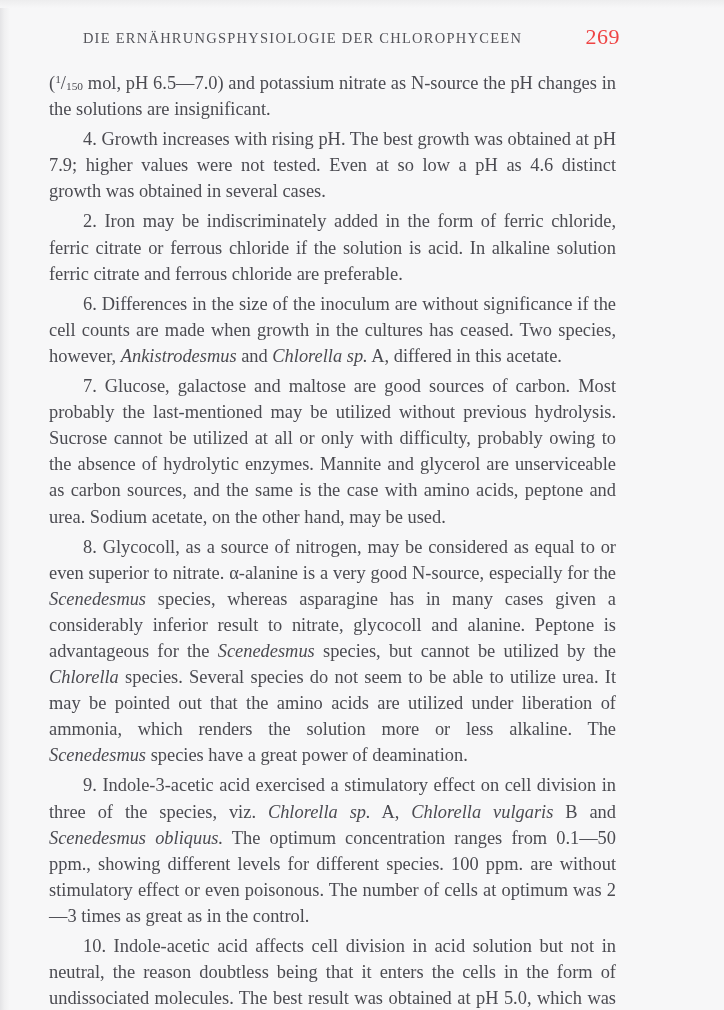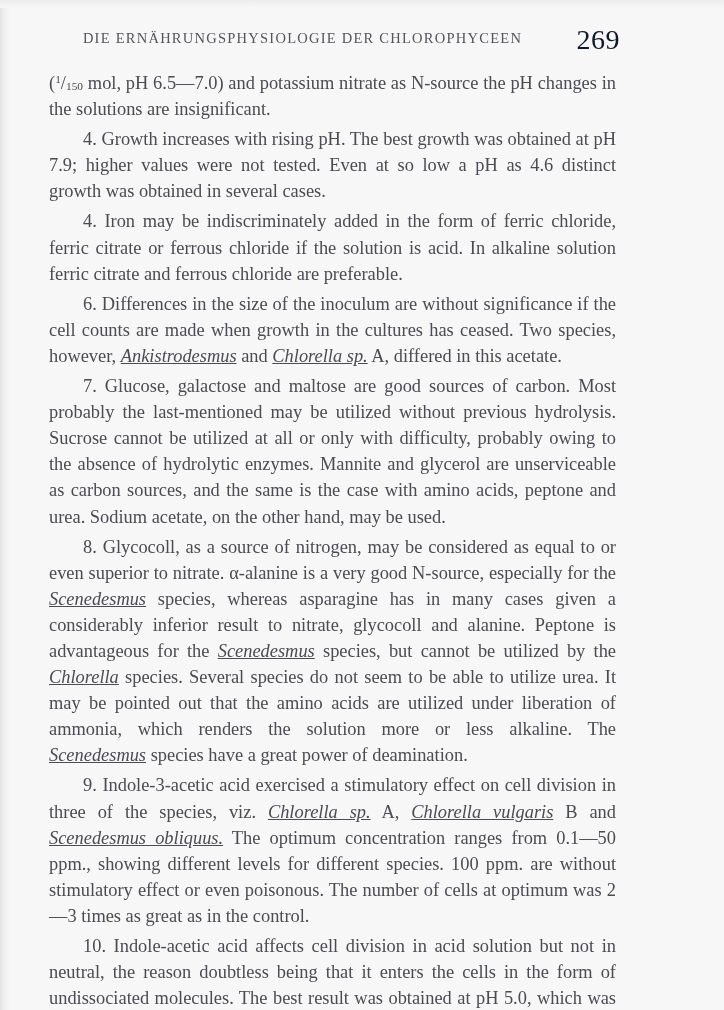--- a/index.html
+++ b/index.html
@@ -52,22 +52,22 @@
     font-variant: small-caps;
     text-transform: uppercase;
     white-space: nowrap;
     padding-right: 60px;
     font-family: Liberation Serif, serif;
   }
   .head-folio {
     position: absolute;
     right: 0;
     top: -6px;
-    font-size: 28px;
-    color: #0f172a;
+    font-size: 22px;
+    color: #ef4444;
     letter-spacing: 0.5px;
   }
 
   .body-text {
     position: absolute;
     top: 66px;
     left: 45px;
     width: 575px;
     font-size: 18.4px;
     line-height: 26.1px;
@@ -76,21 +76,20 @@
     text-justify: inter-word;
   }
   .body-text p {
     margin: 4px;
   }
   .p-indent {
     text-indent: 34px;
   }
   .it {
     font-style: italic;
-    text-decoration: underline;
   }
   .frac {
     white-space: nowrap;
   }
   .frac sup {
     font-size: 0.62em;
     vertical-align: 0.52em;
     line-height: 0;
   }
   .frac sub {
@@ -111,21 +110,21 @@
     <div class="head-title">DIE ERNÄHRUNGSPHYSIOLOGIE DER CHLOROPHYCEEN</div>
     <div class="head-folio">269</div>
   </div>
 
   <div class="body-text">
 
     <p><span class="frac">(<sup>1</sup>/<sub>150</sub></span><span> mol, pH 6.5—7.0) and potassium nitrate as N-source the pH changes in the solutions are insignificant.</span></p>
 
     <p class="p-indent">4.  Growth increases with rising pH. The best growth was obtained at pH 7.9; higher values were not tested. Even at so low a pH as 4.6 distinct growth was obtained in several cases.</p>
 
-    <p class="p-indent">4.  Iron may be indiscriminately added in the form of ferric chloride, ferric citrate or ferrous chloride if the solution is acid. In alkaline solution ferric citrate and ferrous chloride are preferable.</p>
+    <p class="p-indent">2.  Iron may be indiscriminately added in the form of ferric chloride, ferric citrate or ferrous chloride if the solution is acid. In alkaline solution ferric citrate and ferrous chloride are preferable.</p>
 
     <p class="p-indent"><span>6.  Differences in the size of the inoculum are without significance if the cell counts are made when growth in the cultures has ceased. Two species, however, </span><span class="it">Ankistrodesmus</span><span> and </span><span class="it">Chlorella sp.</span><span> A, differed in this acetate.</span></p>
 
     <p class="p-indent">7.  Glucose, galactose and maltose are good sources of carbon. Most probably the last-mentioned may be utilized without previous hydrolysis. Sucrose cannot be utilized at all or only with difficulty, probably owing to the absence of hydrolytic enzymes. Mannite and glycerol are unserviceable as carbon sources, and the same is the case with amino acids, peptone and urea. Sodium acetate, on the other hand, may be used.</p>
 
     <p class="p-indent"><span>8.  Glycocoll, as a source of nitrogen, may be considered as equal to or even superior to nitrate. α-alanine is a very good N-source, especially for the </span><span class="it">Scenedesmus</span><span> species, whereas asparagine has in many cases given a considerably inferior result to nitrate, glycocoll and alanine. Peptone is advantageous for the </span><span class="it">Scenedesmus</span><span> species, but cannot be utilized by the </span><span class="it">Chlorella</span><span> species. Several species do not seem to be able to utilize urea. It may be pointed out that the amino acids are utilized under liberation of ammonia, which renders the solution more or less alkaline. The </span><span class="it">Scenedesmus</span><span> species have a great power of deamination.</span></p>
 
     <p class="p-indent"><span>9.  Indole-3-acetic acid exercised a stimulatory effect on cell division in three of the species, viz. </span><span class="it">Chlorella sp.</span><span> A, </span><span class="it">Chlorella vulgaris</span><span> B and </span><span class="it">Scenedesmus obliquus.</span><span> The optimum concentration ranges from 0.1—50 ppm., showing different levels for different species. 100 ppm. are without stimulatory effect or even poisonous. The number of cells at optimum was 2—3 times as great as in the control.</span></p>
 
     <p class="p-indent">10.  Indole-acetic acid affects cell division in acid solution but not in neutral, the reason doubtless being that it enters the cells in the form of undissociated molecules. The best result was obtained at pH 5.0, which was the lowest pH value tested.</p>

